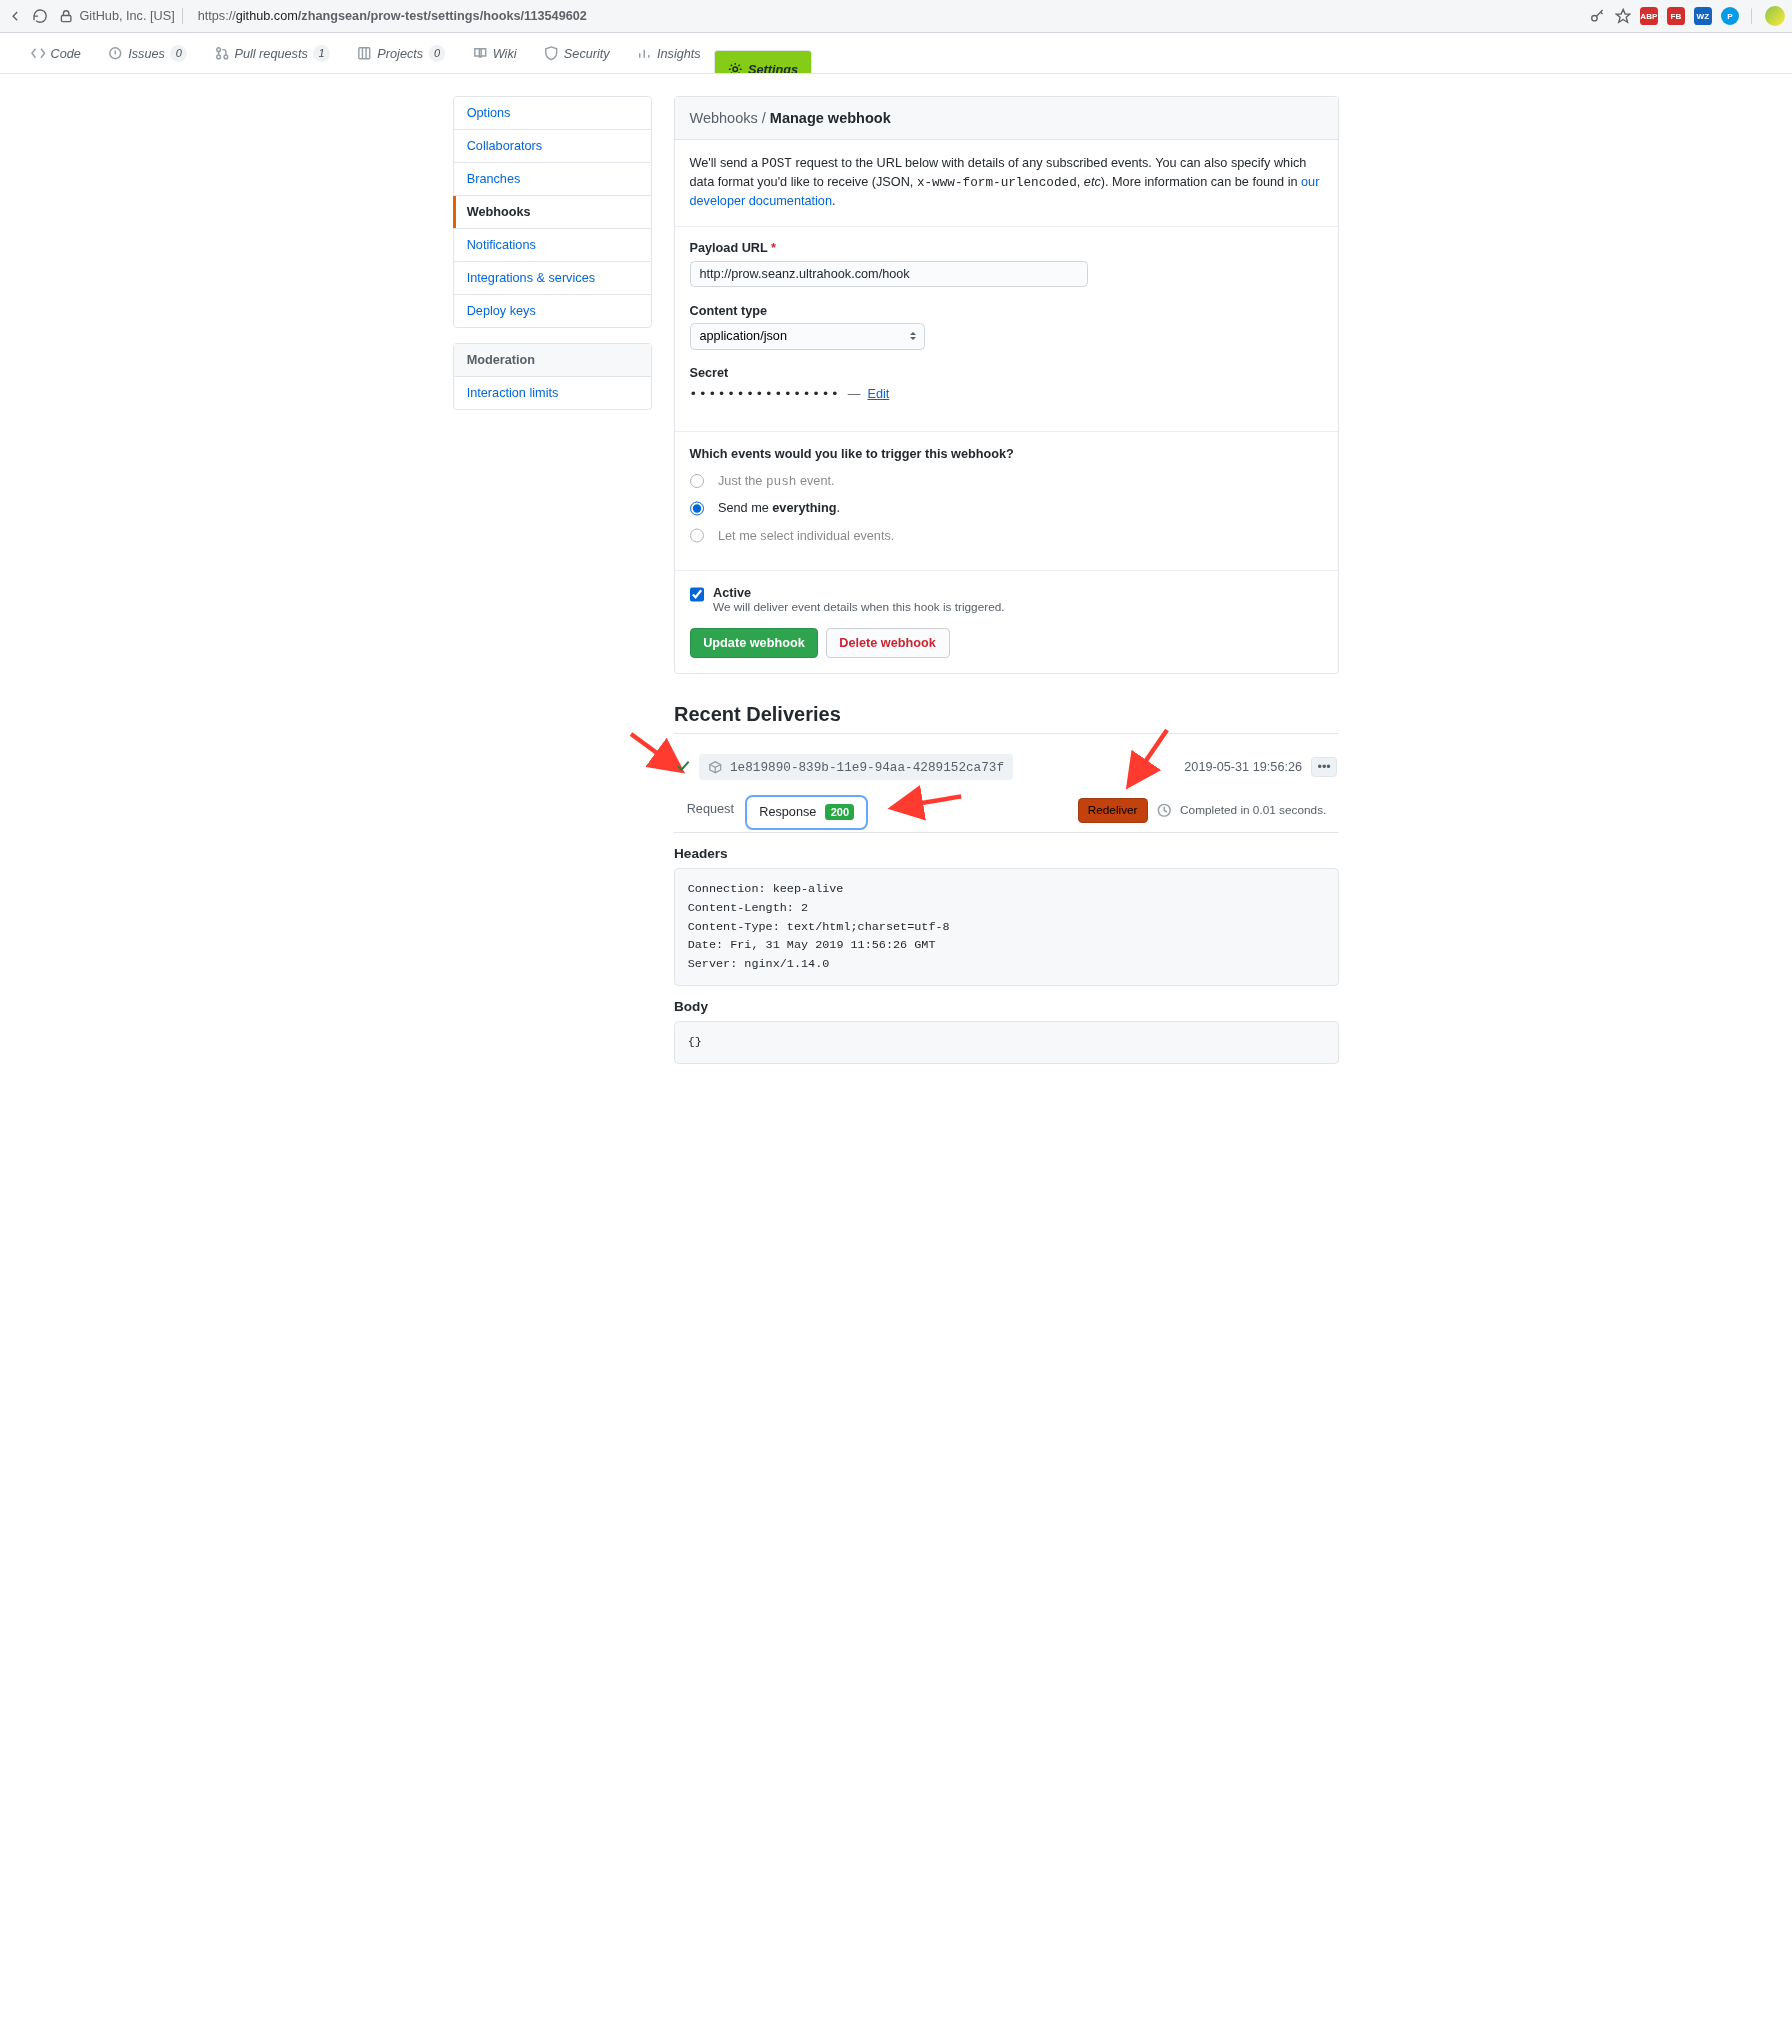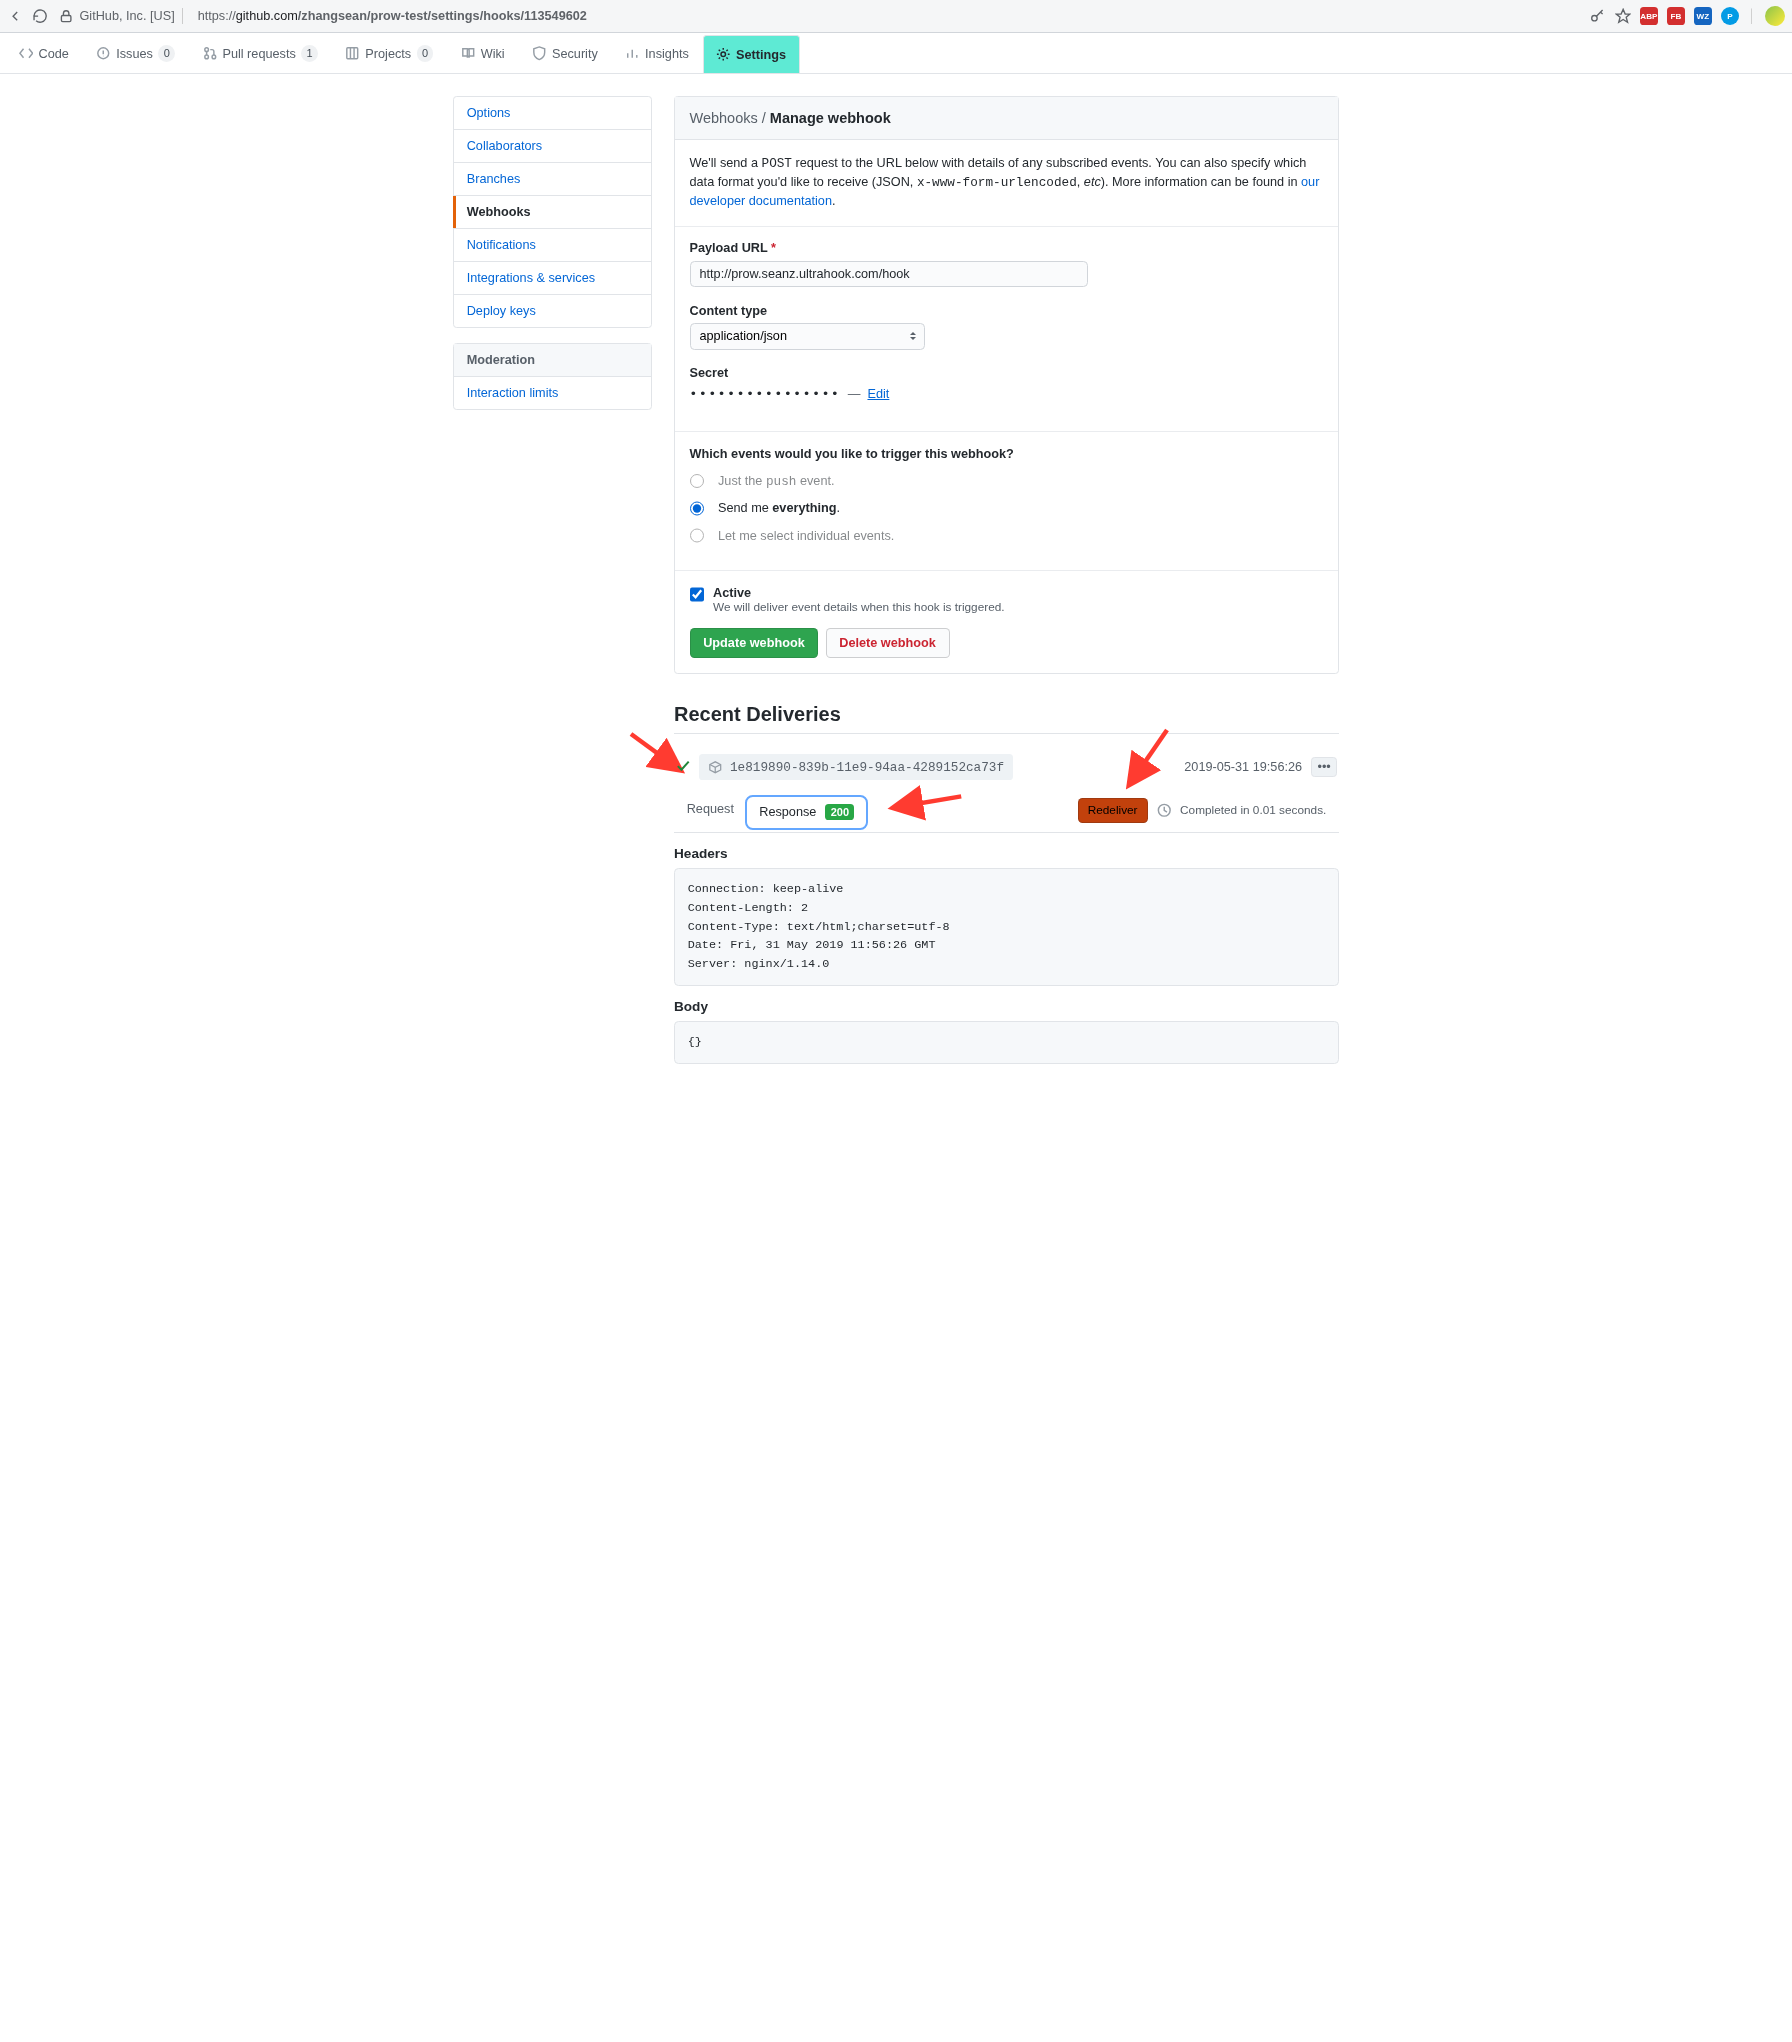--- a/index.html
+++ b/index.html
@@ -39,42 +39,43 @@
   .ext-p   { background:#039be5; border-radius: 50%; }
   .avatar-chip {
     width: 20px; height: 20px; border-radius: 50%;
     background: linear-gradient(135deg,#8bc34a,#ffeb3b);
   }
 
   
   .repo-nav {
     display:flex; align-items:center; gap: 0;
     border-bottom: 0.9px solid #e1e4e8;
-    padding: 0 5px;
+    padding: 0 17px;
     background: #fff;
     overflow-x: auto;
+    font-style: italic;
   }
   .repo-nav .tab {
     display:flex; align-items:center; gap:5.4px;
     padding: 11px 12.7px;
     color: #586069; font-size: 12.7px;
     border: 0.9px solid transparent;
     border-bottom: none;
     cursor: pointer;
     white-space: nowrap;
   }
   .repo-nav .tab .counter {
     background:#eff1f3; color:#444d56; border-radius: 18px;
     font-size: 11px; padding: 0.9px 5.4px; line-height:1.4;
   }
   .repo-nav .tab svg { width:14.5px; height:14.5px; fill: none; stroke:#959da5; stroke-width:1.6; }
   .repo-nav .tab.active {
-    background:#5eead4; color:#24292e; font-weight:600;
+    background:#84cc16; color:#24292e; font-weight:600;
     border-color:#e1e4e8; border-radius: 3.6px 3.6px 0 0;
-    position: relative; top:1px;
+    position: relative; top:16px;
   }
   .repo-nav .tab.active svg { stroke:#24292e; }
 
   
   .container { max-width: 915px; margin: 0 auto; padding: 22px 14.5px 36px; display:flex; gap:22px; align-items:flex-start;}
 
   
   .sidebar { width: 199px; flex-shrink:0; }
   .menu {
     border: 0.9px solid #e1e4e8; border-radius:3.6px; background:#fff; margin-bottom: 14.5px;

